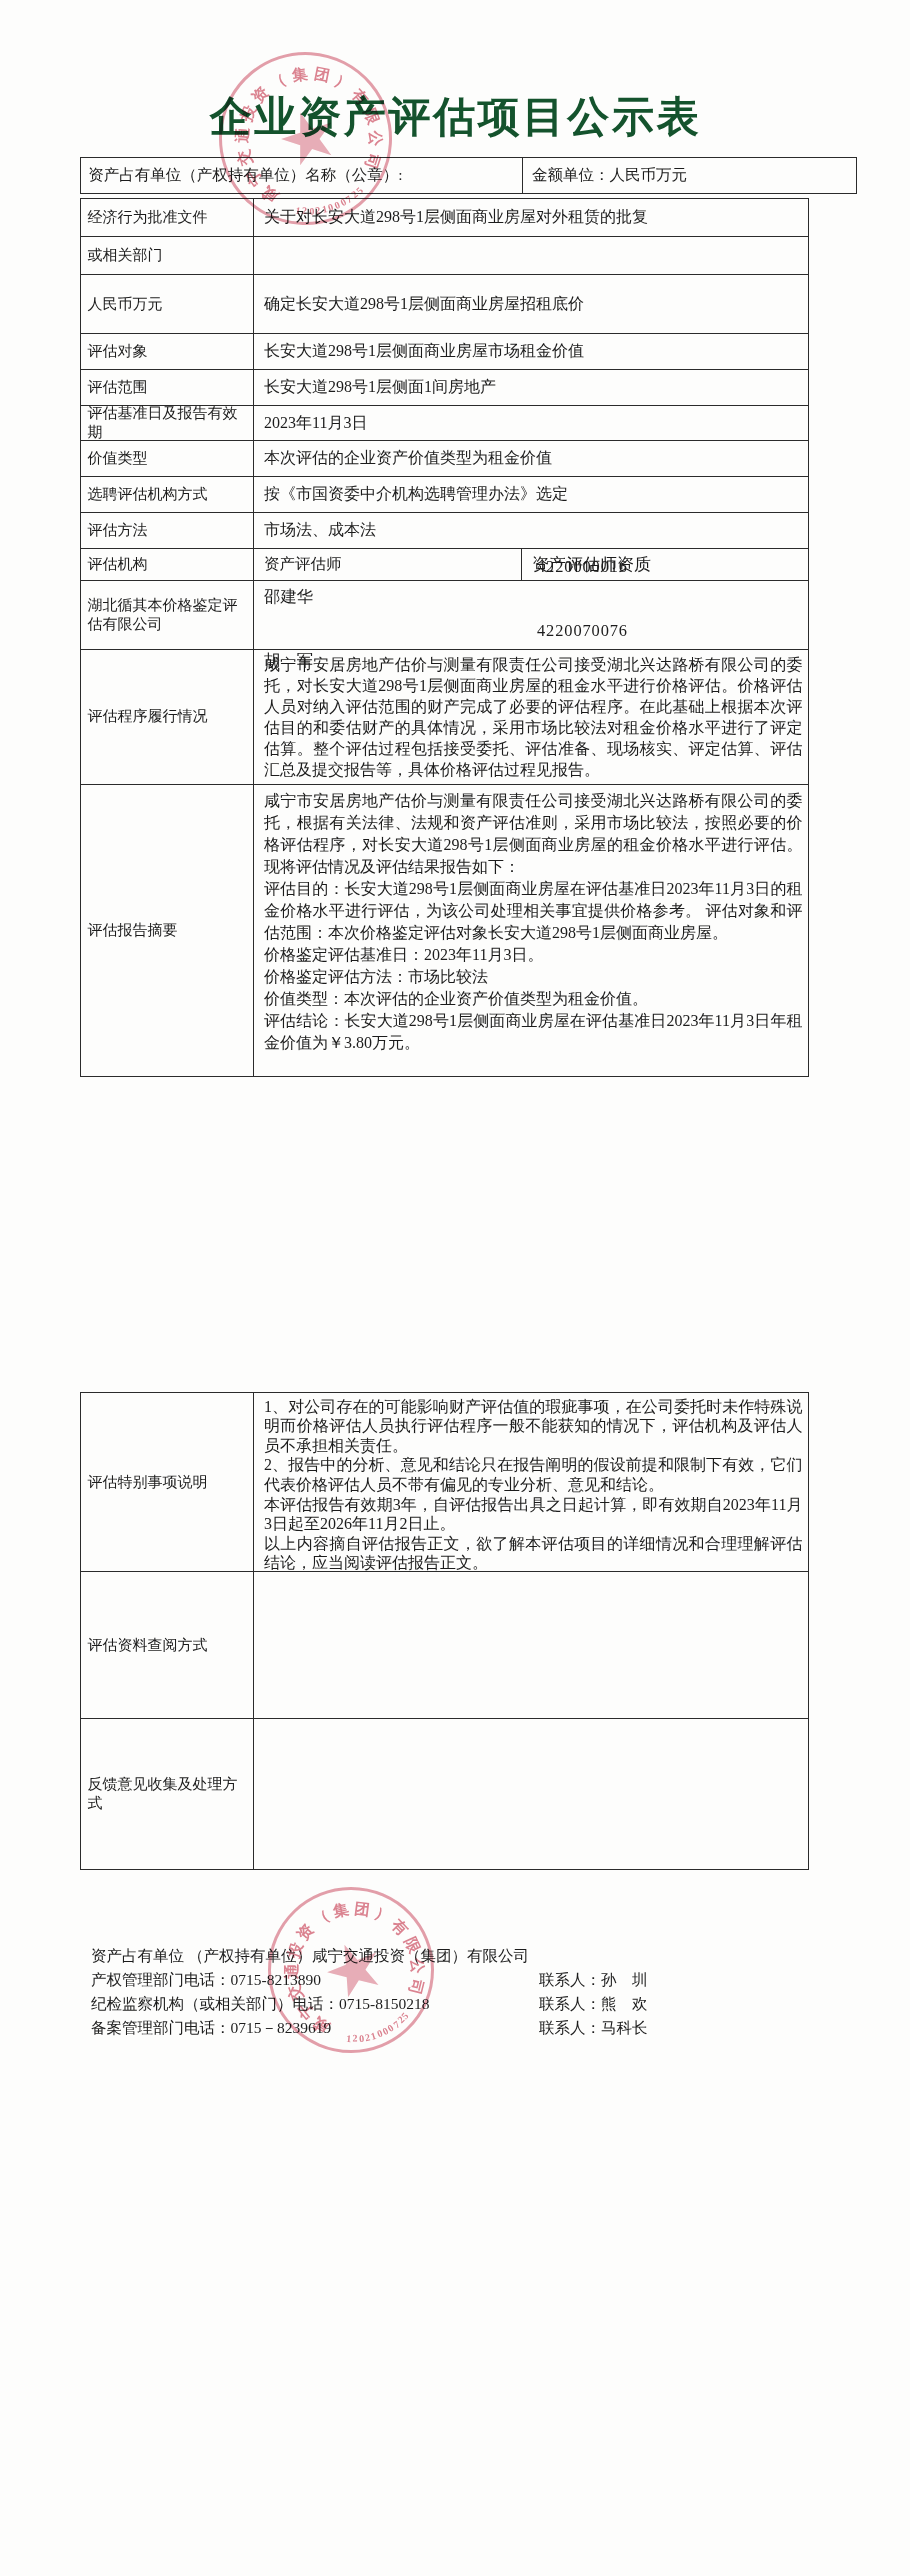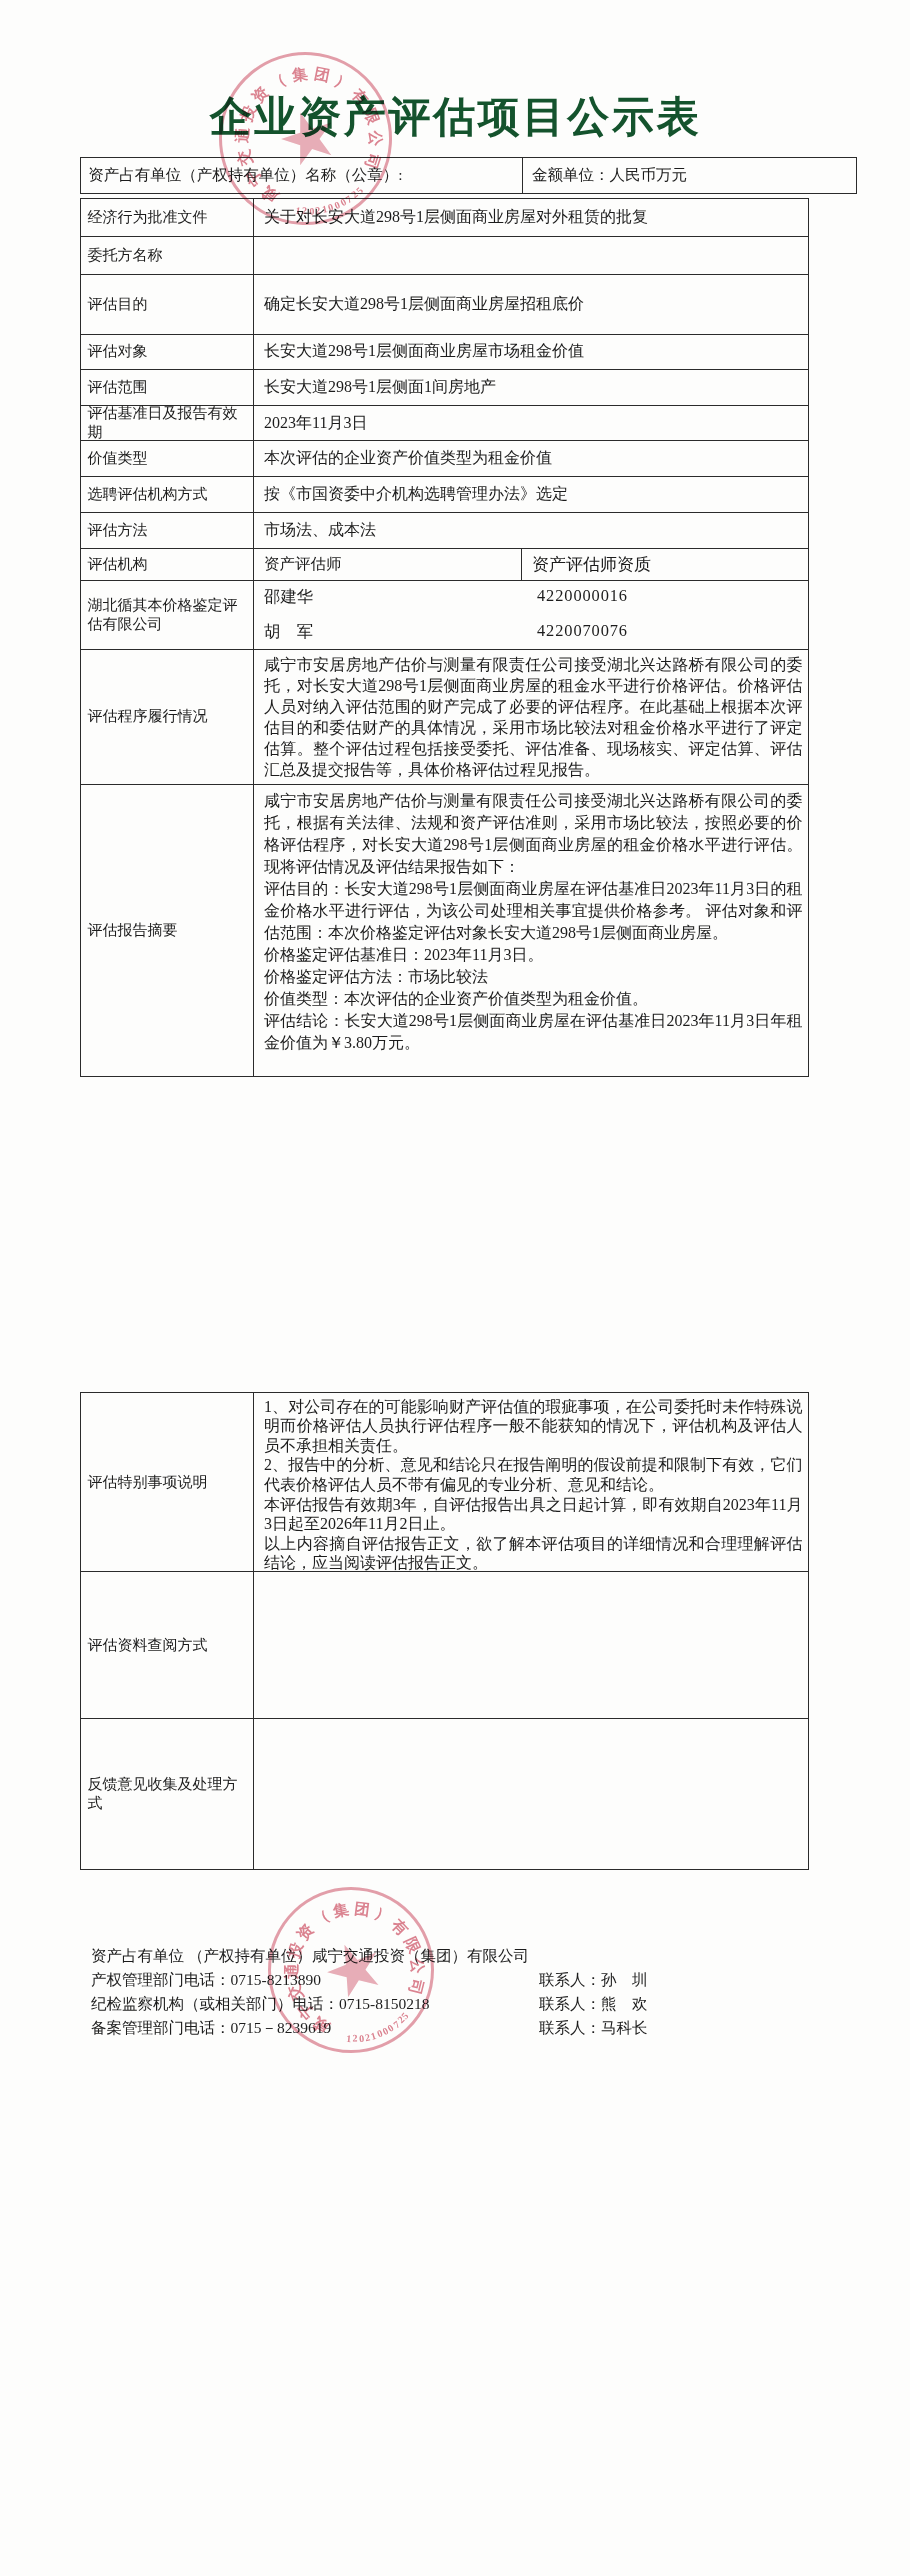--- a/index.html
+++ b/index.html
@@ -46,21 +46,21 @@
   }
   .val.para{
     display:block; white-space:pre-wrap; text-align:justify;
     font-size:16px; line-height:21.4px; padding-top:4.6px;
   }
   .cell3-b{ width:268px; min-width:268px; border-right:1.8px solid var(--line);
     display:flex; align-items:center; padding-left:10px; box-sizing:border-box; font-size:15.5px;}
   .cell3-c{ flex:1; display:flex; align-items:center; padding-left:10px; box-sizing:border-box; font-size:17px;}
   .agency-val{ flex:1; display:flex; flex-direction:column; justify-content:center; gap:12.8px; box-sizing:border-box; padding-left:10px; font-size:16.4px;}
   .appr{ display:flex; }
-  .appr .nm{ width:273px; }
+  .appr .nm{ width:273px;margin-top:29px; }
   .appr .ct{ font-family:"Liberation Serif",serif; letter-spacing:0.9px;}
   
   .footer{ position:absolute; left:0; top:1944px; width:911px; font-size:15.5px; }
   .f-line{ position:relative; height:24px; line-height:24px;text-decoration:underline; }
   .f-left{ position:absolute; left:91px; white-space:nowrap; }
   .f-right{ position:absolute; left:539px; white-space:nowrap; }
   
   .stamp{
     position:absolute; border-radius:50%; box-sizing:border-box;
     mix-blend-mode:multiply; opacity:.85; pointer-events:none; z-index:6;
@@ -80,24 +80,24 @@
     <div class="hdr-l">资产占有单位（产权持有单位）名称（公章）:</div>
     <div class="hdr-r">金额单位：人民币万元</div>
   </div>
 
   <div class="t1">
     <div class="row" style="height:38px">
       <div class="lbl">经济行为批准文件</div>
       <div class="val">关于对长安大道298号1层侧面商业房屋对外租赁的批复</div>
     </div>
     <div class="row" style="height:38px">
-      <div class="lbl">委托方名称</div>
+      <div class="lbl">或相关部门</div>
     </div>
     <div class="row" style="height:60px">
-      <div class="lbl">评估目的</div>
+      <div class="lbl">人民币万元</div>
       <div class="val">确定长安大道298号1层侧面商业房屋招租底价</div>
     </div>
     <div class="row" style="height:36px">
       <div class="lbl">评估对象</div>
       <div class="val">长安大道298号1层侧面商业房屋市场租金价值</div>
     </div>
     <div class="row" style="height:36px">
       <div class="lbl">评估范围</div>
       <div class="val">长安大道298号1层侧面1间房地产</div>
     </div>

